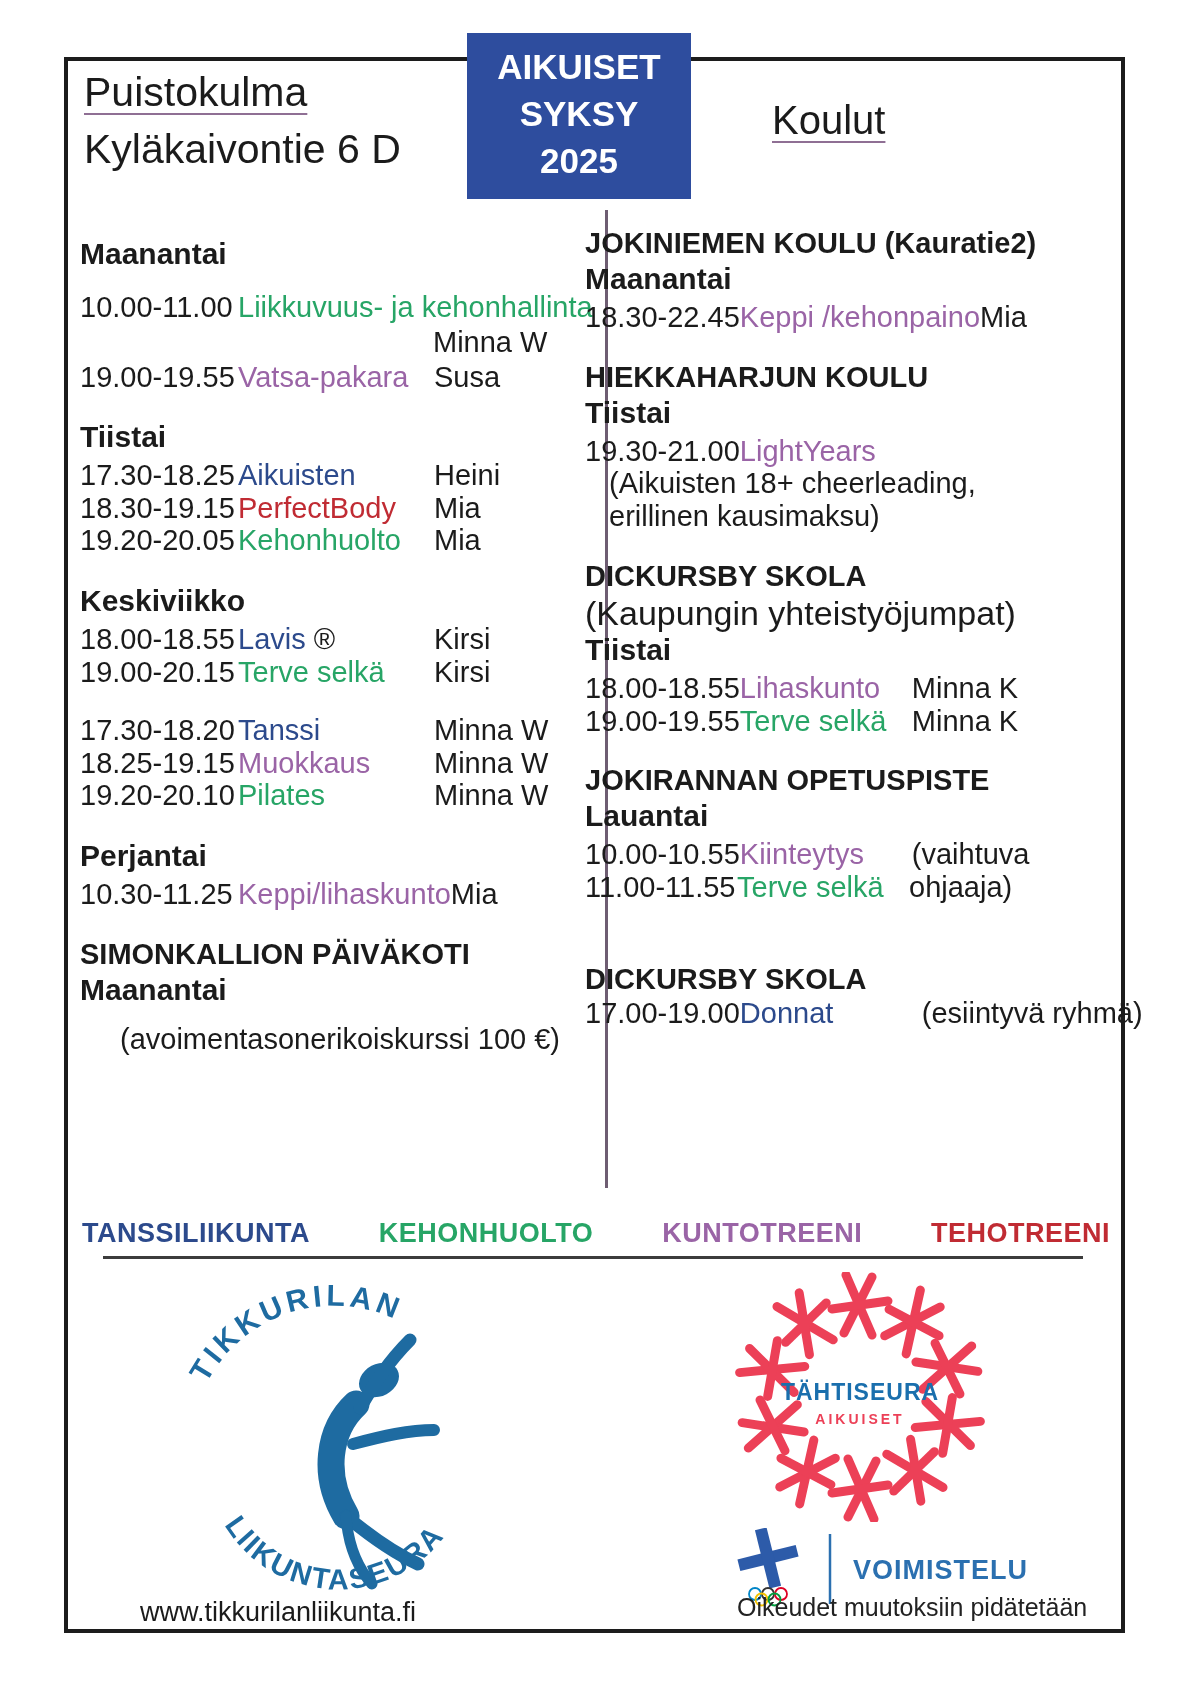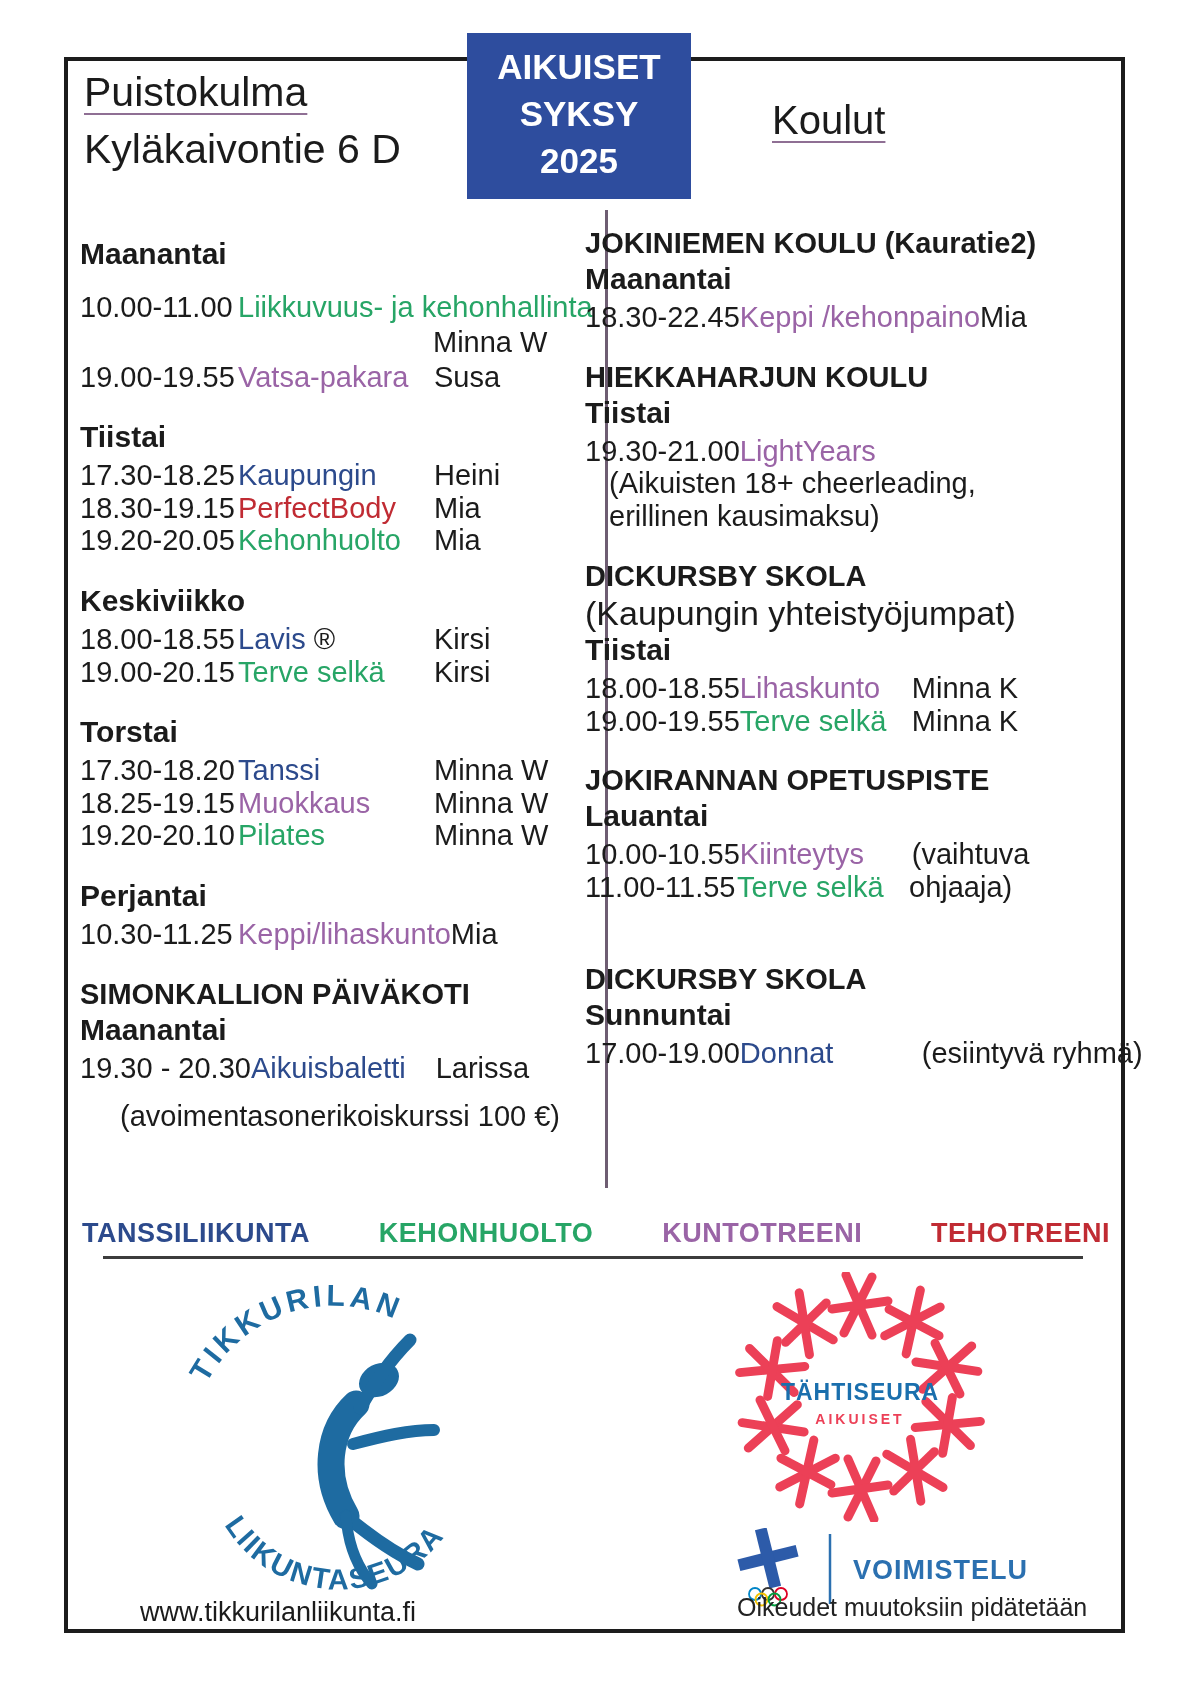--- a/index.html
+++ b/index.html
@@ -95,21 +95,21 @@
       <div class="row">
         <span class="time">19.00-19.55</span>
         <span class="cname cat-kuntotreeni">Vatsa-pakara</span>
         <span class="instr">Susa</span>
       </div>
     </div>
     <div class="section">
       <div class="day">Tiistai</div>
       <div class="row">
         <span class="time">17.30-18.25</span>
-        <span class="cname cat-tanssiliikunta">Kaupungin</span>
+        <span class="cname cat-tanssiliikunta">Aikuisten</span>
         <span class="instr">Heini</span>
       </div>
       <div class="row">
         <span class="time">18.30-19.15</span>
         <span class="cname cat-tehotreeni">PerfectBody</span>
         <span class="instr">Mia</span>
       </div>
       <div class="row">
         <span class="time">19.20-20.05</span>
         <span class="cname cat-kehonhuolto">Kehonhuolto</span>
@@ -123,21 +123,20 @@
         <span class="cname cat-tanssiliikunta">Lavis<span class="suffix"> ®</span></span>
         <span class="instr">Kirsi</span>
       </div>
       <div class="row">
         <span class="time">19.00-20.15</span>
         <span class="cname cat-kehonhuolto">Terve selkä</span>
         <span class="instr">Kirsi</span>
       </div>
     </div>
     <div class="section">
-      <div class="day">Torstai</div>
       <div class="row">
         <span class="time">17.30-18.20</span>
         <span class="cname cat-tanssiliikunta">Tanssi</span>
         <span class="instr">Minna W</span>
       </div>
       <div class="row">
         <span class="time">18.25-19.15</span>
         <span class="cname cat-kuntotreeni">Muokkaus</span>
         <span class="instr">Minna W</span>
       </div>
@@ -151,25 +150,20 @@
       <div class="day">Perjantai</div>
       <div class="row">
         <span class="time">10.30-11.25</span>
         <span class="cname cat-kuntotreeni">Keppi/lihaskunto</span>
         <span class="instr">Mia</span>
       </div>
     </div>
     <div class="section venue">
       <div class="venue-h">SIMONKALLION PÄIVÄKOTI</div>
       <div class="day">Maanantai</div>
-      <div class="row inline">
-        <span class="time">19.30 - 20.30</span>
-        <span class="cname cat-tanssiliikunta">Aikuisbaletti</span>
-        <span class="instr">Larissa</span>
-      </div>
       <div class="footnote">(avoimentasonerikoiskurssi 100 €)</div>
     </div>
   </div>
 <div id="right-col">
     <div class="section venue">
       <div class="venue-h">JOKINIEMEN KOULU (Kauratie2)</div>
       <div class="day">Maanantai</div>
       <div class="row">
         <span class="time">18.30-22.45</span>
         <span class="cname cat-kuntotreeni">Keppi /kehonpaino</span>
@@ -210,21 +204,20 @@
         <span class="instr">(vaihtuva</span>
       </div>
       <div class="row">
         <span class="time">11.00-11.55</span>
         <span class="cname cat-kehonhuolto">Terve selkä</span>
         <span class="instr">ohjaaja)</span>
       </div>
     </div>
     <div class="section venue">
       <div class="venue-h">DICKURSBY SKOLA</div>
-      <div class="day">Sunnuntai</div>
       <div class="row inline">
         <span class="time">17.00-19.00</span>
         <span class="cname cat-tanssiliikunta">Donnat</span>
         <span class="rnote">(esiintyvä ryhmä)</span>
       </div>
     </div>
   </div>
 
 <div class="legend">
     <span class="legend-item cat-tanssiliikunta">TANSSILIIKUNTA</span>

